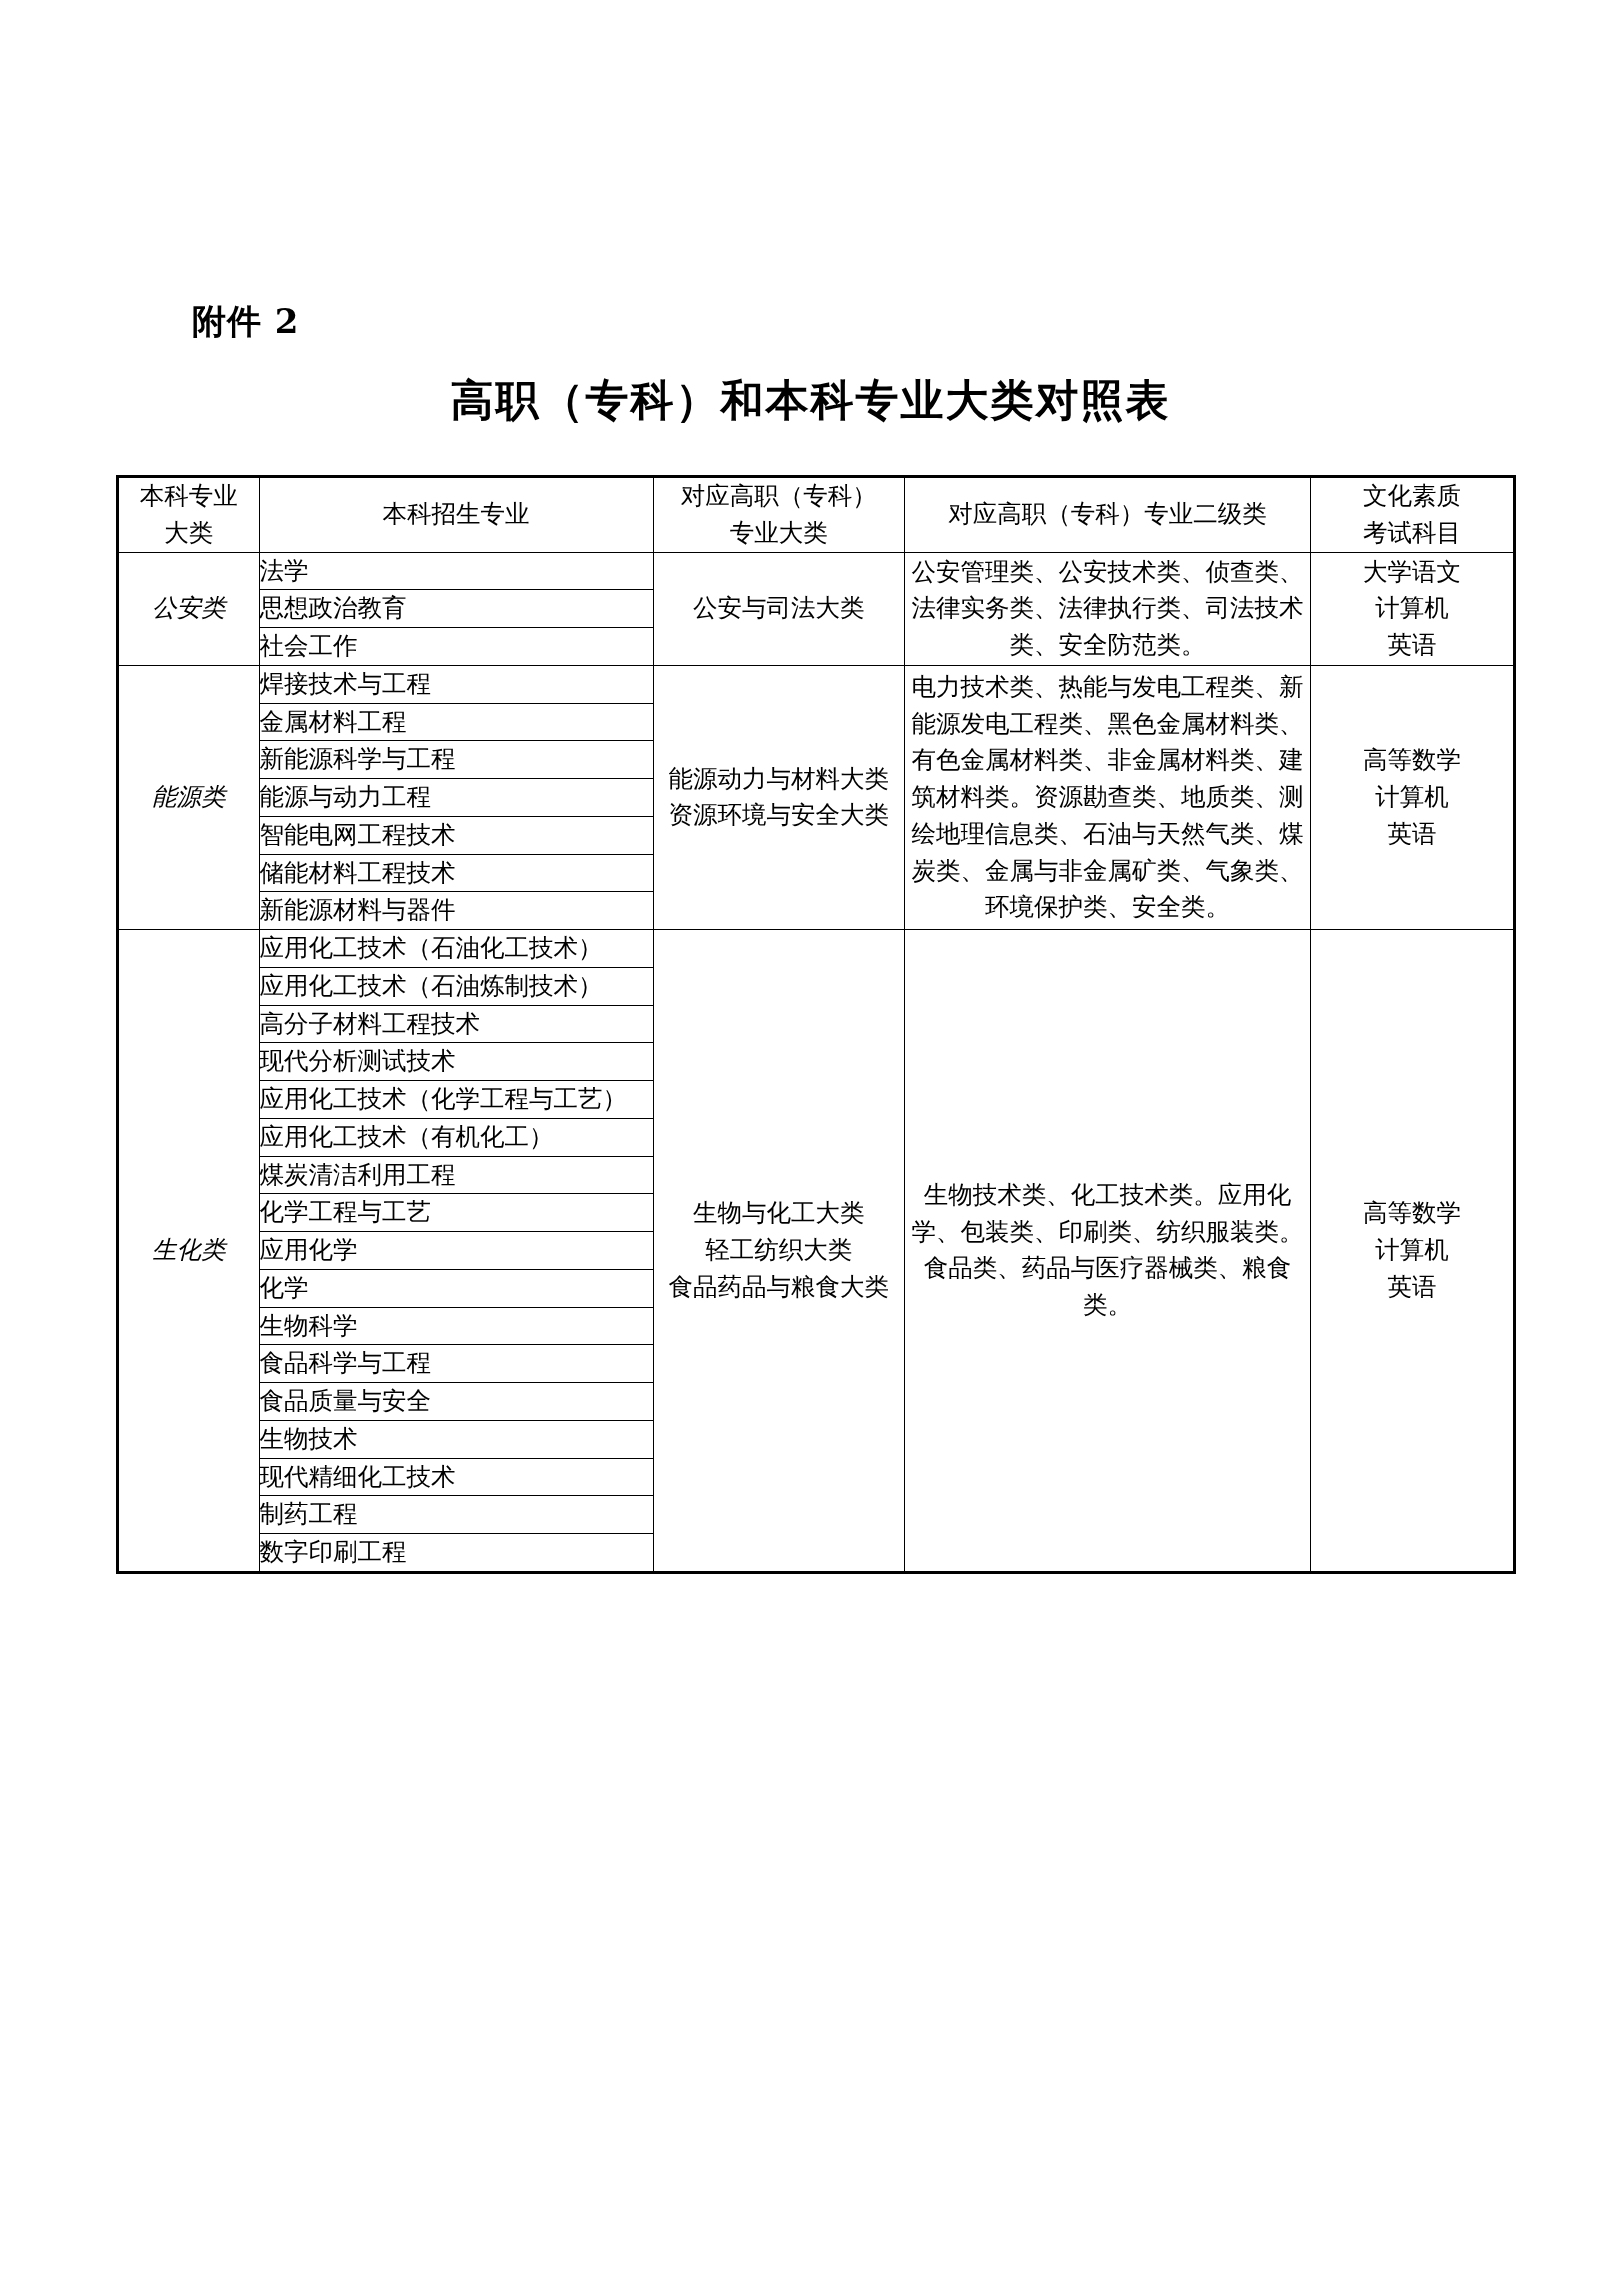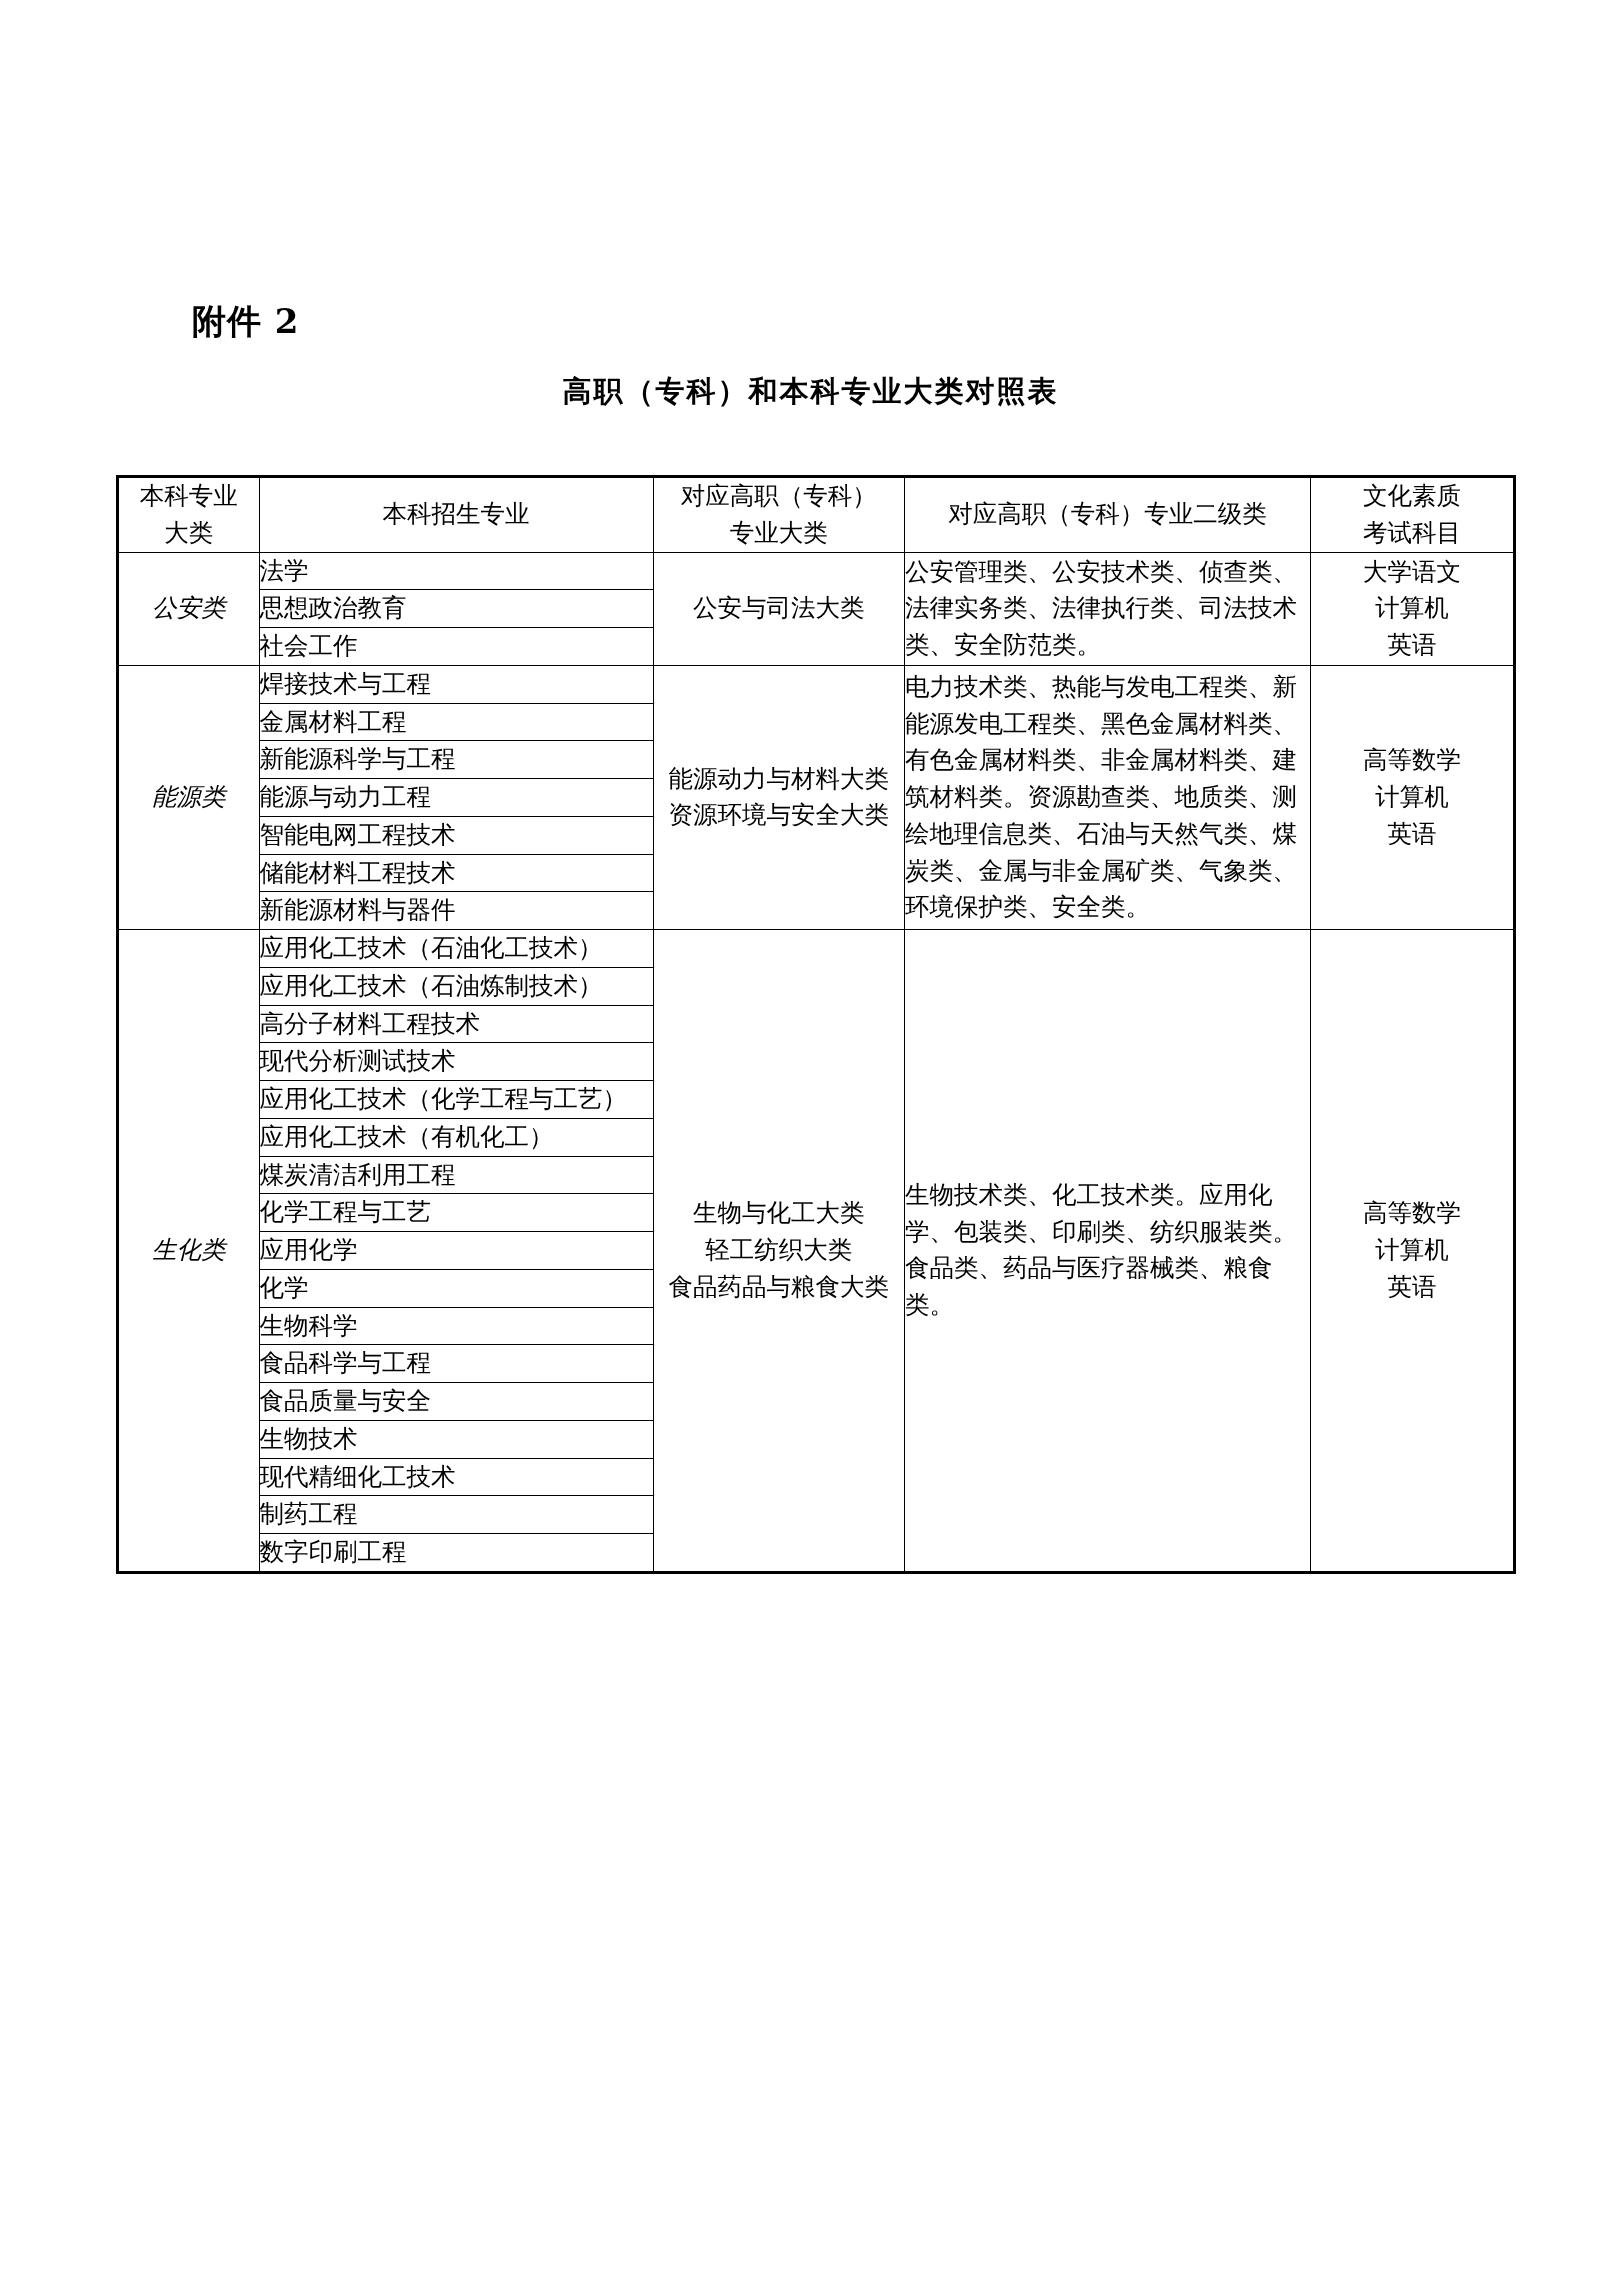--- a/index.html
+++ b/index.html
@@ -30,21 +30,21 @@
     font-weight: bold;
     letter-spacing: 1px;
     font-family: "DejaVu Serif", "Liberation Serif", serif;
   }
   .doc-title {
     position: absolute;
     left: 0;
     top: 372px;
     width: 1621px;
     text-align: center;
-    font-size: 29px;
+    font-size: 43px;
     font-weight: bold;
     letter-spacing: 2px;
     font-family: "DejaVu Serif", "Liberation Serif", serif;
   }
   .table-wrap {
     position: absolute;
     left: 96px;
     top: 475px;
     width: 1400px;
   }
@@ -90,21 +90,21 @@
     height: 19.6px;
   }
   td.voc-cat {
     text-align: center;
     padding: 9.8px 13.7px;
     font-size: 25.5px;
     line-height: 1.65;
     vertical-align: middle;
   }
   td.sub-cat {
-    text-align: left;
+    text-align: center;
     padding: 9.8px 15.7px;
     font-size: 25.5px;
     line-height: 1.72;
     vertical-align: middle;
   }
   td.exam {
     text-align: center;
     font-size: 25.5px;
     line-height: 1.7;
     vertical-align: middle;

